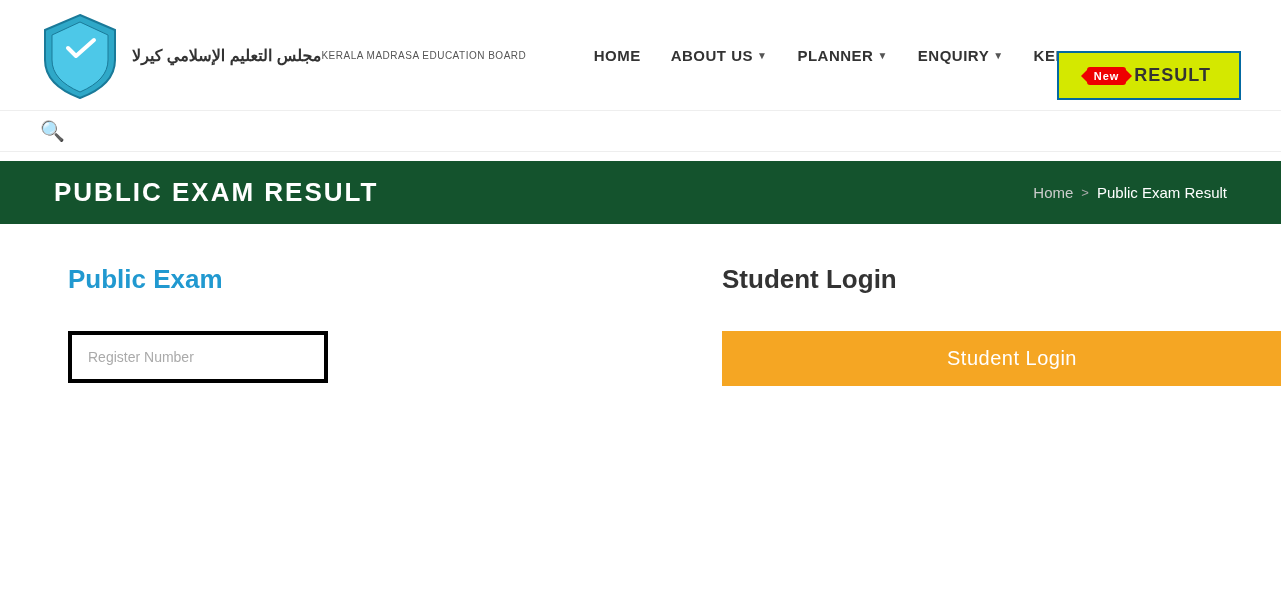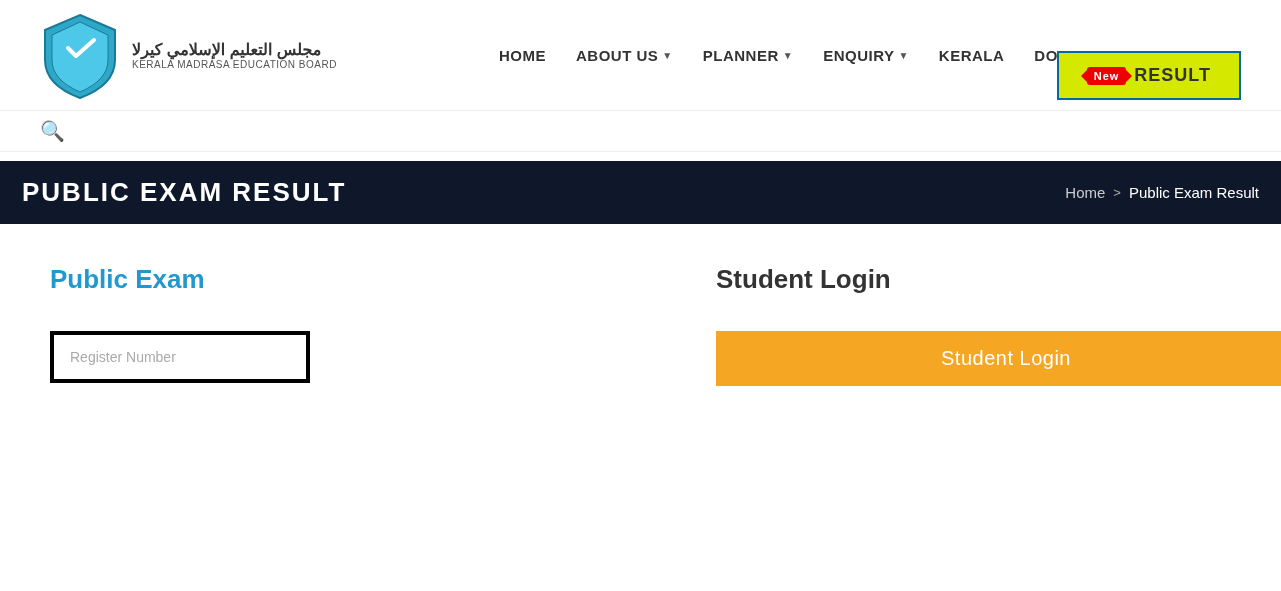--- a/index.html
+++ b/index.html
@@ -19,22 +19,22 @@
       align-items: center;
       gap: 12px;
       min-width: 280px;
     }
     .logo-shield {
       width: 80px;
       height: 90px;
     }
     .logo-text {
       display: flex;
-      flex-direction: column;
-      align-items: flex-start;
+      flex-direction: row;
+      align-items: center;
     }
     .logo-arabic {
       font-size: 16px;
       color: #333;
       font-weight: bold;
       direction: rtl;
     }
     .logo-english {
       font-size: 10px;
       color: #555;
@@ -117,25 +117,25 @@
       background: #fff;
     }
     .search-icon-wrap {
       font-size: 20px;
       color: #444;
       cursor: pointer;
     }
 
     
     .banner-bar {
-      background: #0f172a;
+      background: #14532d;
       display: flex;
       align-items: center;
       justify-content: space-between;
-      padding: 16px 22px;
+      padding: 16px 54px;
     }
     .banner-title {
       color: #fff;
       font-size: 26px;
       font-weight: 900;
       letter-spacing: 2px;
       text-transform: uppercase;
     }
     .breadcrumb {
       display: flex;
@@ -151,23 +151,23 @@
     .breadcrumb-sep {
       color: #aaa;
       font-size: 13px;
     }
     .breadcrumb-current {
       color: #fff;
     }
 
     
     .main-content {
-      padding: 40px 40px 40px 50px;
-      display: flex;
-      gap: 16px;
+      padding: 40px 40px 40px 68px;
+      display: flex;
+      gap: 4px;
     }
 
     
     .left-section {
       flex: 0 0 620px;
     }
     .section-title {
       font-size: 26px;
       font-weight: bold;
       color: #2199d0;

